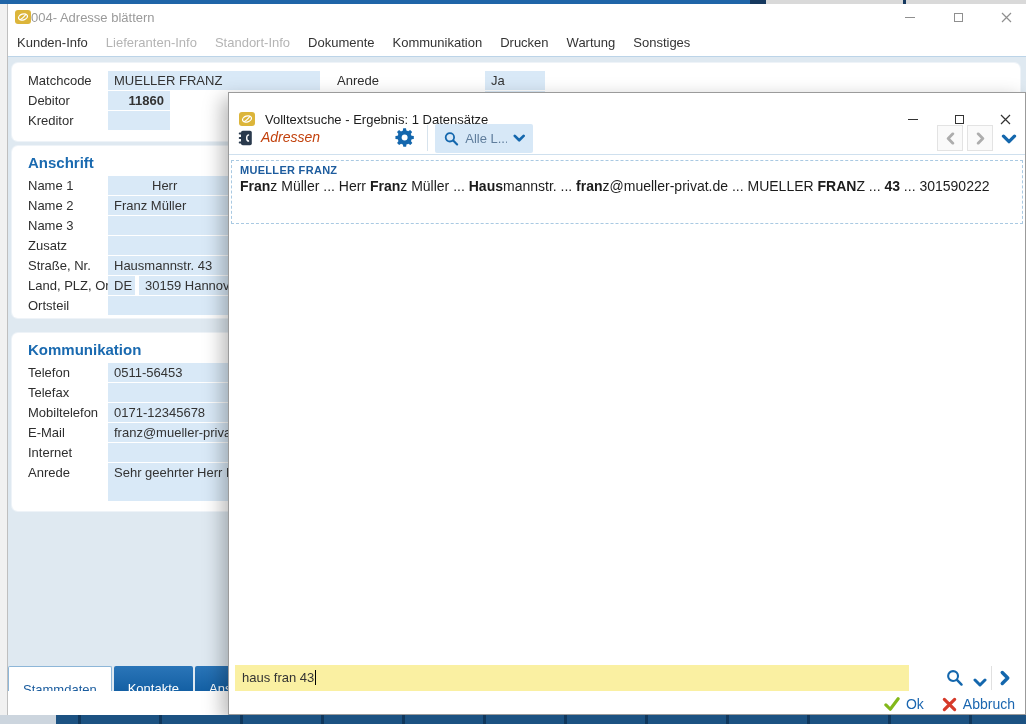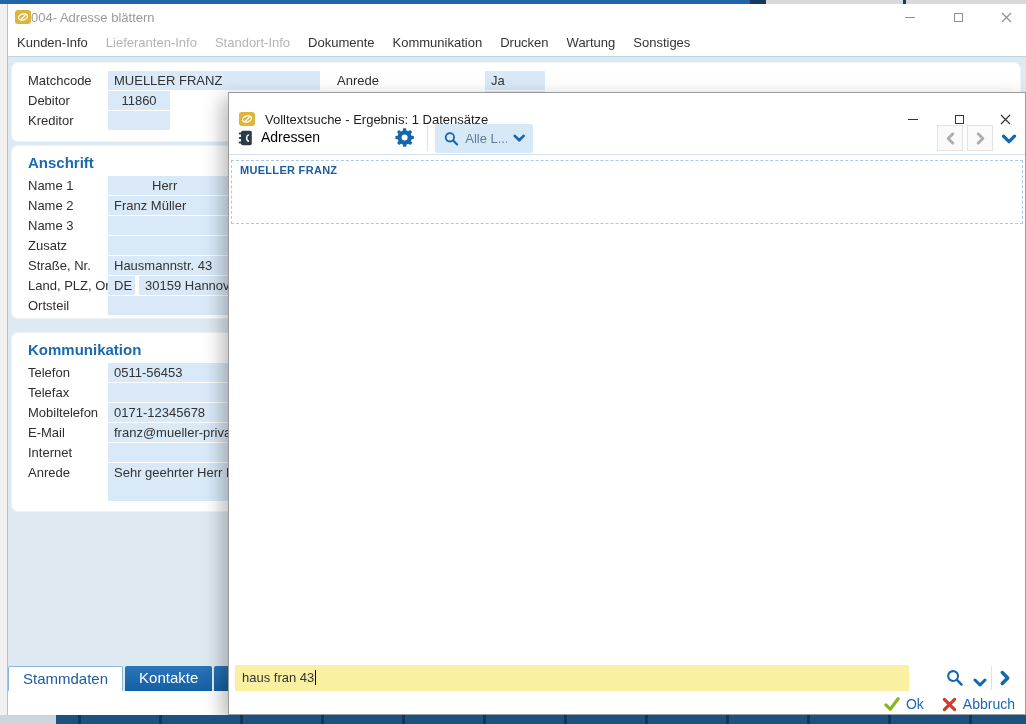--- a/index.html
+++ b/index.html
@@ -35,38 +35,38 @@
   .content { position:absolute; left:0; top:52px; width:100%; height:659px; background:#dfe9f1; border-top:1px solid #bcd4e8; }
 
   .panel { position:absolute; left:4px; width:1008px; background:#fff; border-radius:6px; box-shadow:0 0 0 1px #eef3f8; }
   .panel-top { top:6px; height:78px; }
   .panel-anschrift { top:89px; height:172px; }
   .panel-komm { top:276px; height:178px; }
   .sect-hdr { position:absolute; left:16px; font-size:15px; font-weight:bold; color:#1a6ab0; }
   .frow { position:absolute; height:20px; }
   .flabel { position:absolute; left:16px; font-size:13px; color:#2e2e2e; white-space:nowrap; }
   .ffield { position:absolute; background:#d9e9f7; height:19px; font-size:13px; color:#333; padding:2px 6px 0 6px; white-space:nowrap; overflow:hidden; }
-  .ffield.num { text-align:center; }
+  .ffield.num { text-align:right;font-weight:bold; }
 
   .tabs { position:absolute; left:0px; top:609px; height:25px; display:flex; }
-  .tab { height:25px; font-size:15px; padding:0 14px; line-height:24px; white-space:nowrap; overflow:hidden; }
+  .tab { height:25px; font-size:13px; padding:11px 14px; line-height:24px; white-space:nowrap; overflow:hidden; }
   .tab.active { background:#fff; color:#1a5c9e; border:1px solid #8db6d8; border-bottom:none; border-radius:2px 2px 0 0; }
   .tab.inactive { background:linear-gradient(#2a75b8,#1460a4); color:#fff; margin-left:2px; border-radius:2px 2px 0 0; }
   .below-tabs { position:absolute; left:0; top:634px; width:1018px; height:25px; background:#fff; }
 
   
   .dlg { position:absolute; left:228px; top:92px; width:798px; height:623px; background:#fff;
          border:1px solid #9b9b9b; box-shadow:-6px 6px 18px rgba(0,0,0,0.28); }
   .dlg-titlebar { position:absolute; left:0; top:12px; width:100%; height:28px; background:#fff; display:flex; align-items:center; }
   .dlg-titlebar .app-icon { margin-left:10px; display:flex; }
   .dlg-titlebar .title { margin-left:10px; font-size:13px; color:#1c1c1c; }
 
   .dlg-toolbar { position:absolute; left:0; top:28px; width:100%; height:34px; border-bottom:1px solid #cfe0ee; }
   .ctx-icon { position:absolute; left:8px; top:8px; }
-  .ctx-label { position:absolute; left:32px; top:8px; font-size:14px; color:#000000; }
+  .ctx-label { position:absolute; left:32px; top:8px; font-size:14px; color:#c2410c;font-style:italic; }
   .gear-btn { position:absolute; left:166px; top:6px; cursor:default; }
   .tb-divider { position:absolute; left:198px; top:4px; width:1px; height:26px; background:#d7e3ed; }
   .scope-box { position:absolute; left:206px; top:3px; width:98px; height:29px; background:#d7e8f7; border-radius:2px;
                display:flex; align-items:center; padding:0 8px; gap:6px; }
   .scope-label { font-size:13px; color:#5f7d9c; white-space:nowrap; overflow:hidden; }
   .nav-btn { position:absolute; top:4px; width:26px; height:26px; background:#fafafa; border:1px solid #e3e3e3;
              display:flex; align-items:center; justify-content:center; }
   .nav-prev { left:708px; } .nav-next { left:738px; }
   .expand-btn { position:absolute; left:772px; top:10px; }
 
@@ -295,20 +295,21 @@
       <span class="expand-btn">
         <svg width="16" height="11" viewBox="0 0 14 10">
             <path d="M2 2l5 5 5-5" fill="none" stroke="#1467ad" stroke-width="3" stroke-linecap="round" stroke-linejoin="round"></path>
           </svg>
       </span>
     </div>
 
     <div class="results">
       <div class="result-item">
         <div class="result-hdr">MUELLER FRANZ</div>
+        <div class="result-line"><b>Fran</b><span>z Müller ... Herr </span><b>Fran</b><span>z Müller ... </span><b>Haus</b><span>mannstr. ... </span><b>fran</b><span>z@mueller-privat.de ... MUELLER </span><b>FRAN</b><span>Z ... </span><b>43</b><span> ... 301590222</span></div>
       </div>
     </div>
 
     <div class="search-row">
       <div class="search-input"><span>haus fran 43</span><span class="caret"></span></div>
       <span class="sr-icon sr-mag">
         <svg width="19" height="19" viewBox="0 0 20 20">
             <circle cx="8.5" cy="8.5" r="5.2" fill="none" stroke="#1467ad" stroke-width="2.2"></circle>
             <line x1="12.6" y1="12.6" x2="17.4" y2="17.4" stroke="#1467ad" stroke-width="2.6" stroke-linecap="round"></line>
           </svg>

